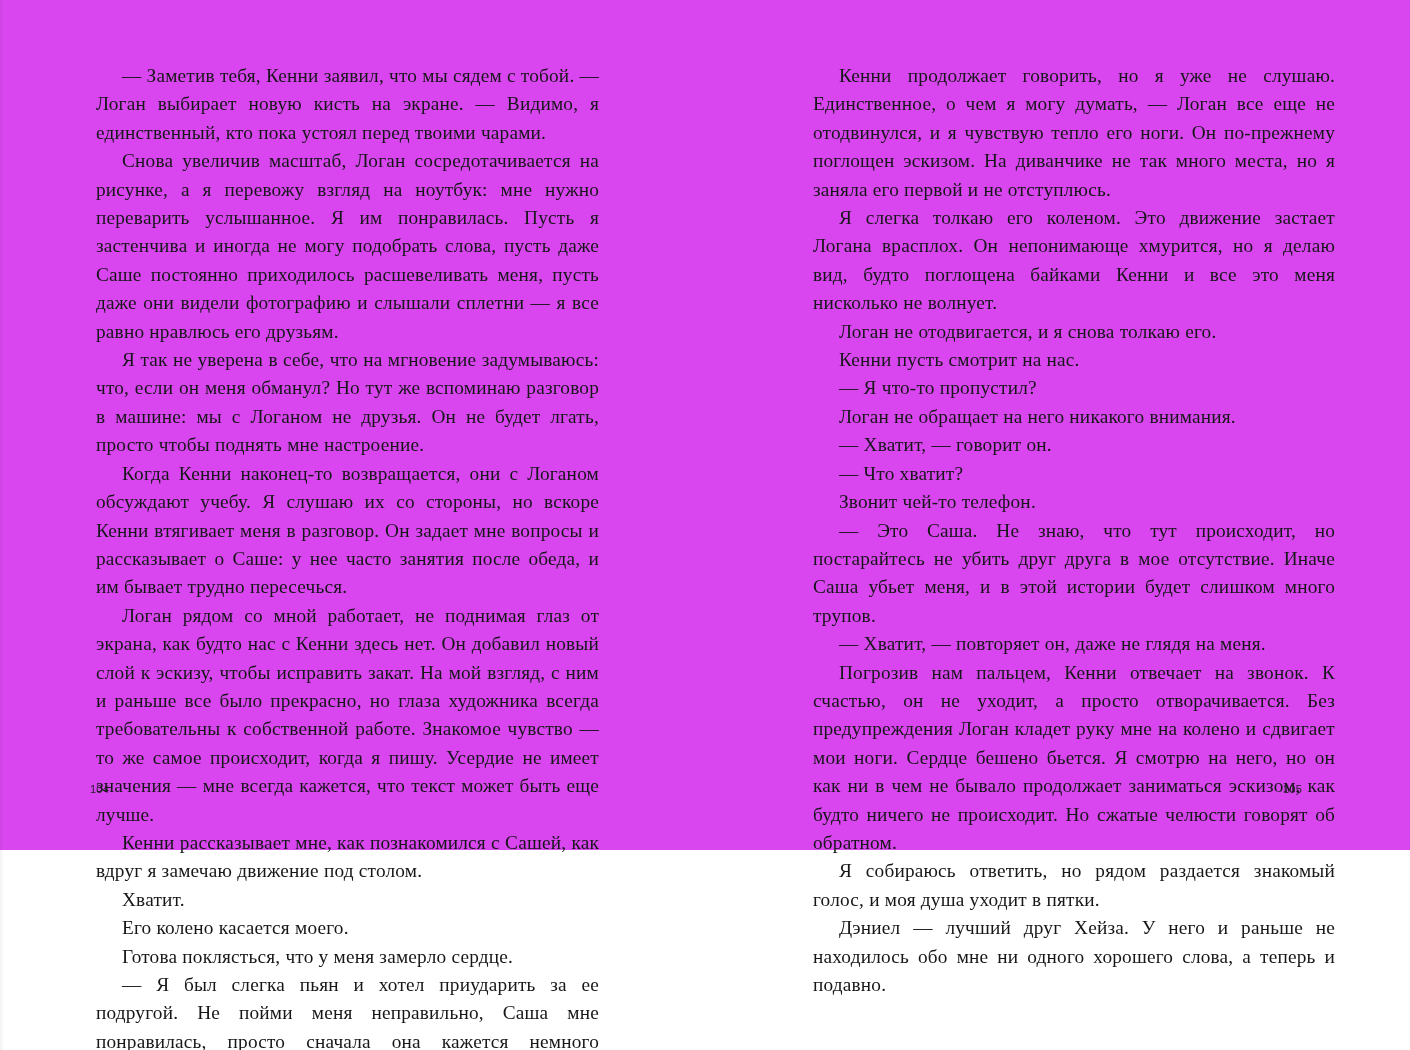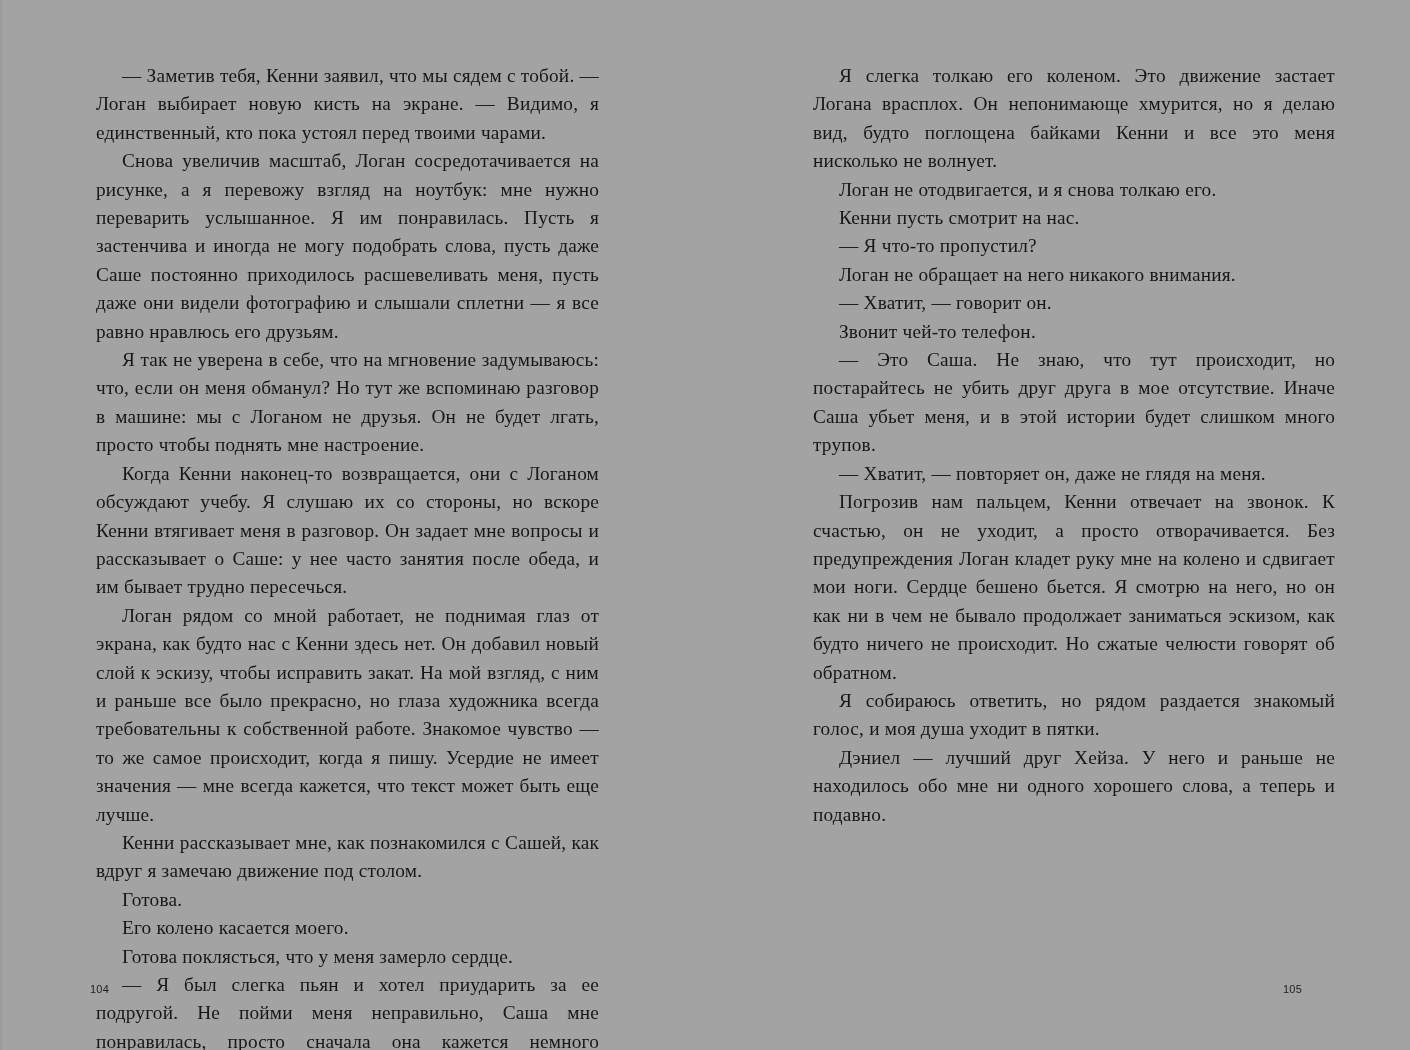--- a/index.html
+++ b/index.html
@@ -19,22 +19,22 @@
     width: 1410px;
     height: 1050px;
     background: #ffffff;
     display: flex;
     flex-direction: row;
   }
 
   .page {
     position: relative;
     width: 705px;
-    height: 1050px;
-    background: #a3a3a3;
+    height: 850px;
+    background: #d946ef;
     box-sizing: border-box;
   }
 
   .page-left {
     padding: 62px 107px 0 96px;
   }
 
   .page-right {
     padding: 62px 80px 0 813px;
     padding: 0;
@@ -111,36 +111,38 @@
 
   <div class="page page-left">
     <div class="edge-shadow-left"></div>
     <div class="text-block">
       <p class="para">— Заметив тебя, Кенни заявил, что мы сядем с тобой. — Логан выбирает новую кисть на экране. — Видимо, я единственный, кто пока устоял перед твоими чарами.</p>
       <p class="para">Снова увеличив масштаб, Логан сосредотачивается на рисунке, а я перевожу взгляд на ноутбук: мне нужно переварить услышанное. Я им понравилась. Пусть я застенчива и иногда не могу подобрать слова, пусть даже Саше постоянно приходилось расшевеливать меня, пусть даже они видели фотографию и слышали сплетни — я все равно нравлюсь его друзьям.</p>
       <p class="para">Я так не уверена в себе, что на мгновение задумываюсь: что, если он меня обманул? Но тут же вспоминаю разговор в машине: мы с Логаном не друзья. Он не будет лгать, просто чтобы поднять мне настроение.</p>
       <p class="para">Когда Кенни наконец-то возвращается, они с Логаном обсуждают учебу. Я слушаю их со стороны, но вскоре Кенни втягивает меня в разговор. Он задает мне вопросы и рассказывает о Саше: у нее часто занятия после обеда, и им бывает трудно пересечься.</p>
       <p class="para">Логан рядом со мной работает, не поднимая глаз от экрана, как будто нас с Кенни здесь нет. Он добавил новый слой к эскизу, чтобы исправить закат. На мой взгляд, с ним и раньше все было прекрасно, но глаза художника всегда требовательны к собственной работе. Знакомое чувство — то же самое происходит, когда я пишу. Усердие не имеет значения — мне всегда кажется, что текст может быть еще лучше.</p>
       <p class="para">Кенни рассказывает мне, как познакомился с Сашей, как вдруг я замечаю движение под столом.</p>
-      <p class="para">Готова.</p>
+      <p class="para">Хватит.</p>
       <p class="para">Его колено касается моего.</p>
       <p class="para">Готова поклясться, что у меня замерло сердце.</p>
       <p class="para">— Я был слегка пьян и хотел приударить за ее подругой. Не пойми меня неправильно, Саша мне понравилась, просто сначала она кажется немного пугающей. Не хотелось рисковать своим лицом и хозяйством. Вопрос приоритетов, понятно?</p>
     </div>
     <div class="folio">104</div>
   </div>
 
   <div class="page page-right">
     <div class="text-block">
+      <p class="para">Кенни продолжает говорить, но я уже не слушаю. Единственное, о чем я могу думать, — Логан все еще не отодвинулся, и я чувствую тепло его ноги. Он по-прежнему поглощен эскизом. На диванчике не так много места, но я заняла его первой и не отступлюсь.</p>
       <p class="para">Я слегка толкаю его коленом. Это движение застает Логана врасплох. Он непонимающе хмурится, но я делаю вид, будто поглощена байками Кенни и все это меня нисколько не волнует.</p>
       <p class="para">Логан не отодвигается, и я снова толкаю его.</p>
       <p class="para">Кенни пусть смотрит на нас.</p>
       <p class="para">— Я что-то пропустил?</p>
       <p class="para">Логан не обращает на него никакого внимания.</p>
       <p class="para">— Хватит, — говорит он.</p>
+      <p class="para">— Что хватит?</p>
       <p class="para">Звонит чей-то телефон.</p>
       <p class="para">— Это Саша. Не знаю, что тут происходит, но постарайтесь не убить друг друга в мое отсутствие. Иначе Саша убьет меня, и в этой истории будет слишком много трупов.</p>
       <p class="para">— Хватит, — повторяет он, даже не глядя на меня.</p>
       <p class="para">Погрозив нам пальцем, Кенни отвечает на звонок. К счастью, он не уходит, а просто отворачивается. Без предупреждения Логан кладет руку мне на колено и сдвигает мои ноги. Сердце бешено бьется. Я смотрю на него, но он как ни в чем не бывало продолжает заниматься эскизом, как будто ничего не происходит. Но сжатые челюсти говорят об обратном.</p>
       <p class="para">Я собираюсь ответить, но рядом раздается знакомый голос, и моя душа уходит в пятки.</p>
       <p class="para">Дэниел — лучший друг Хейза. У него и раньше не находилось обо мне ни одного хорошего слова, а теперь и подавно.</p>
     </div>
     <div class="folio">105</div>
   </div>
 

